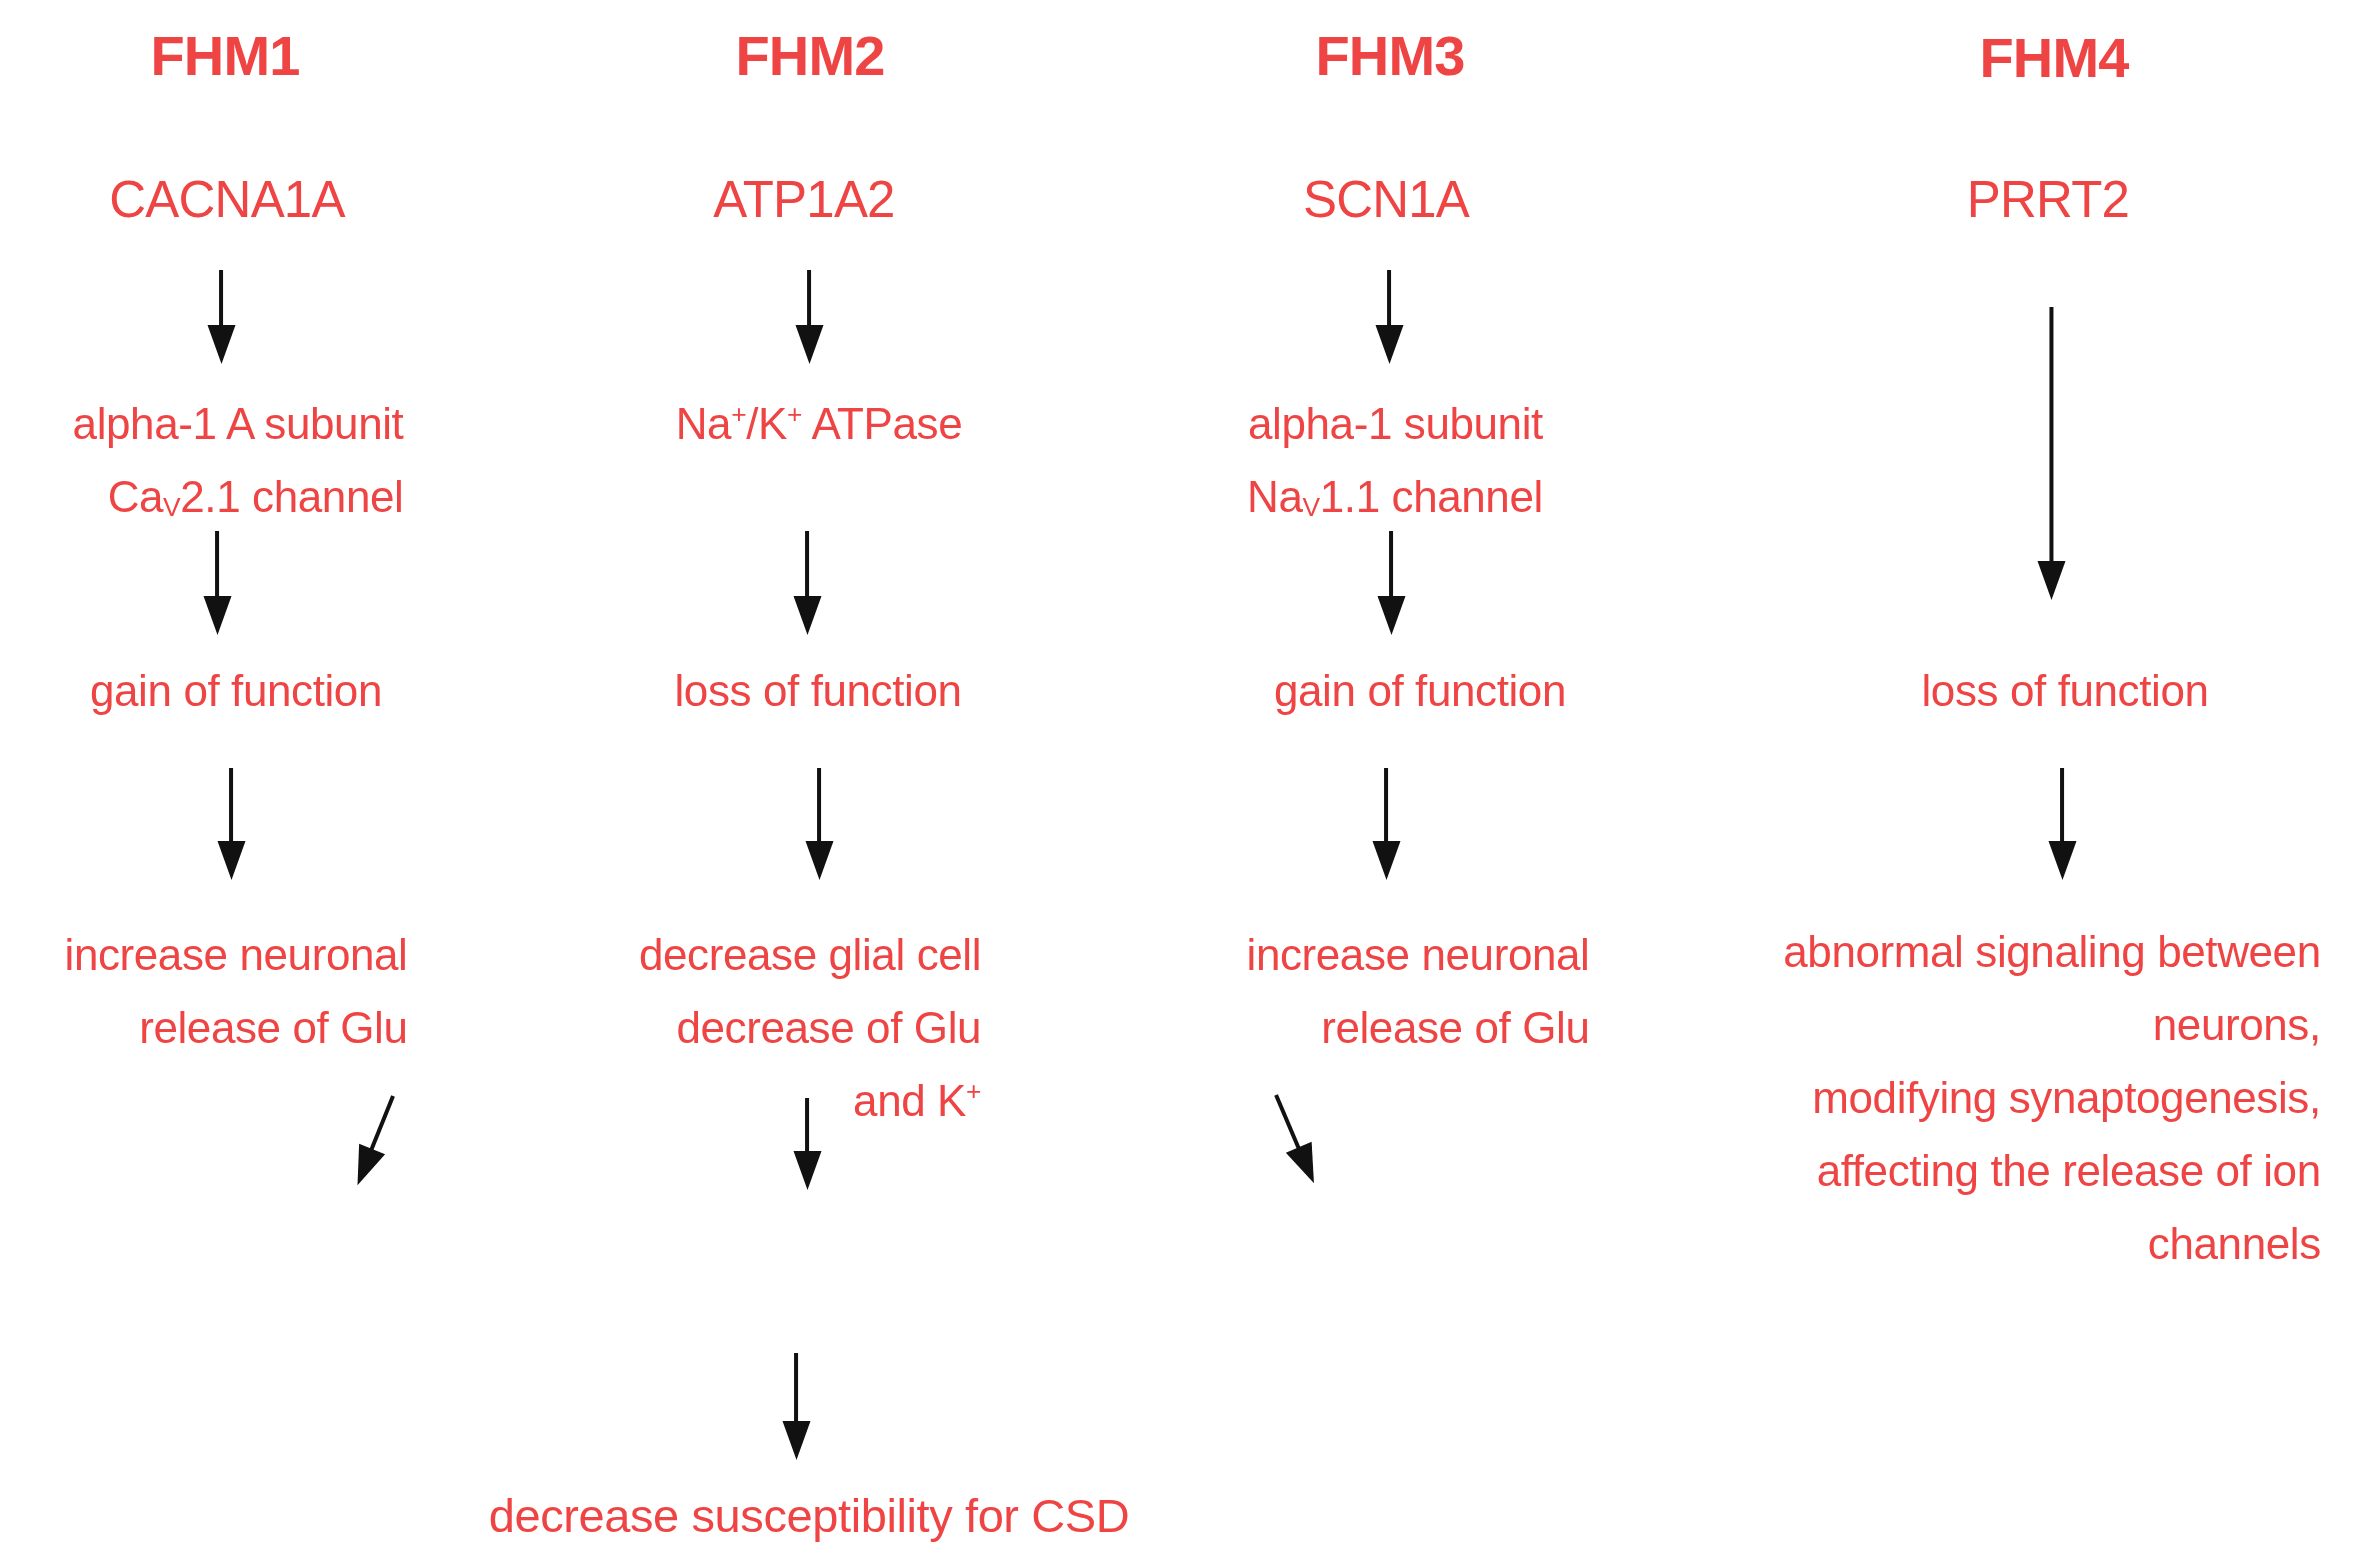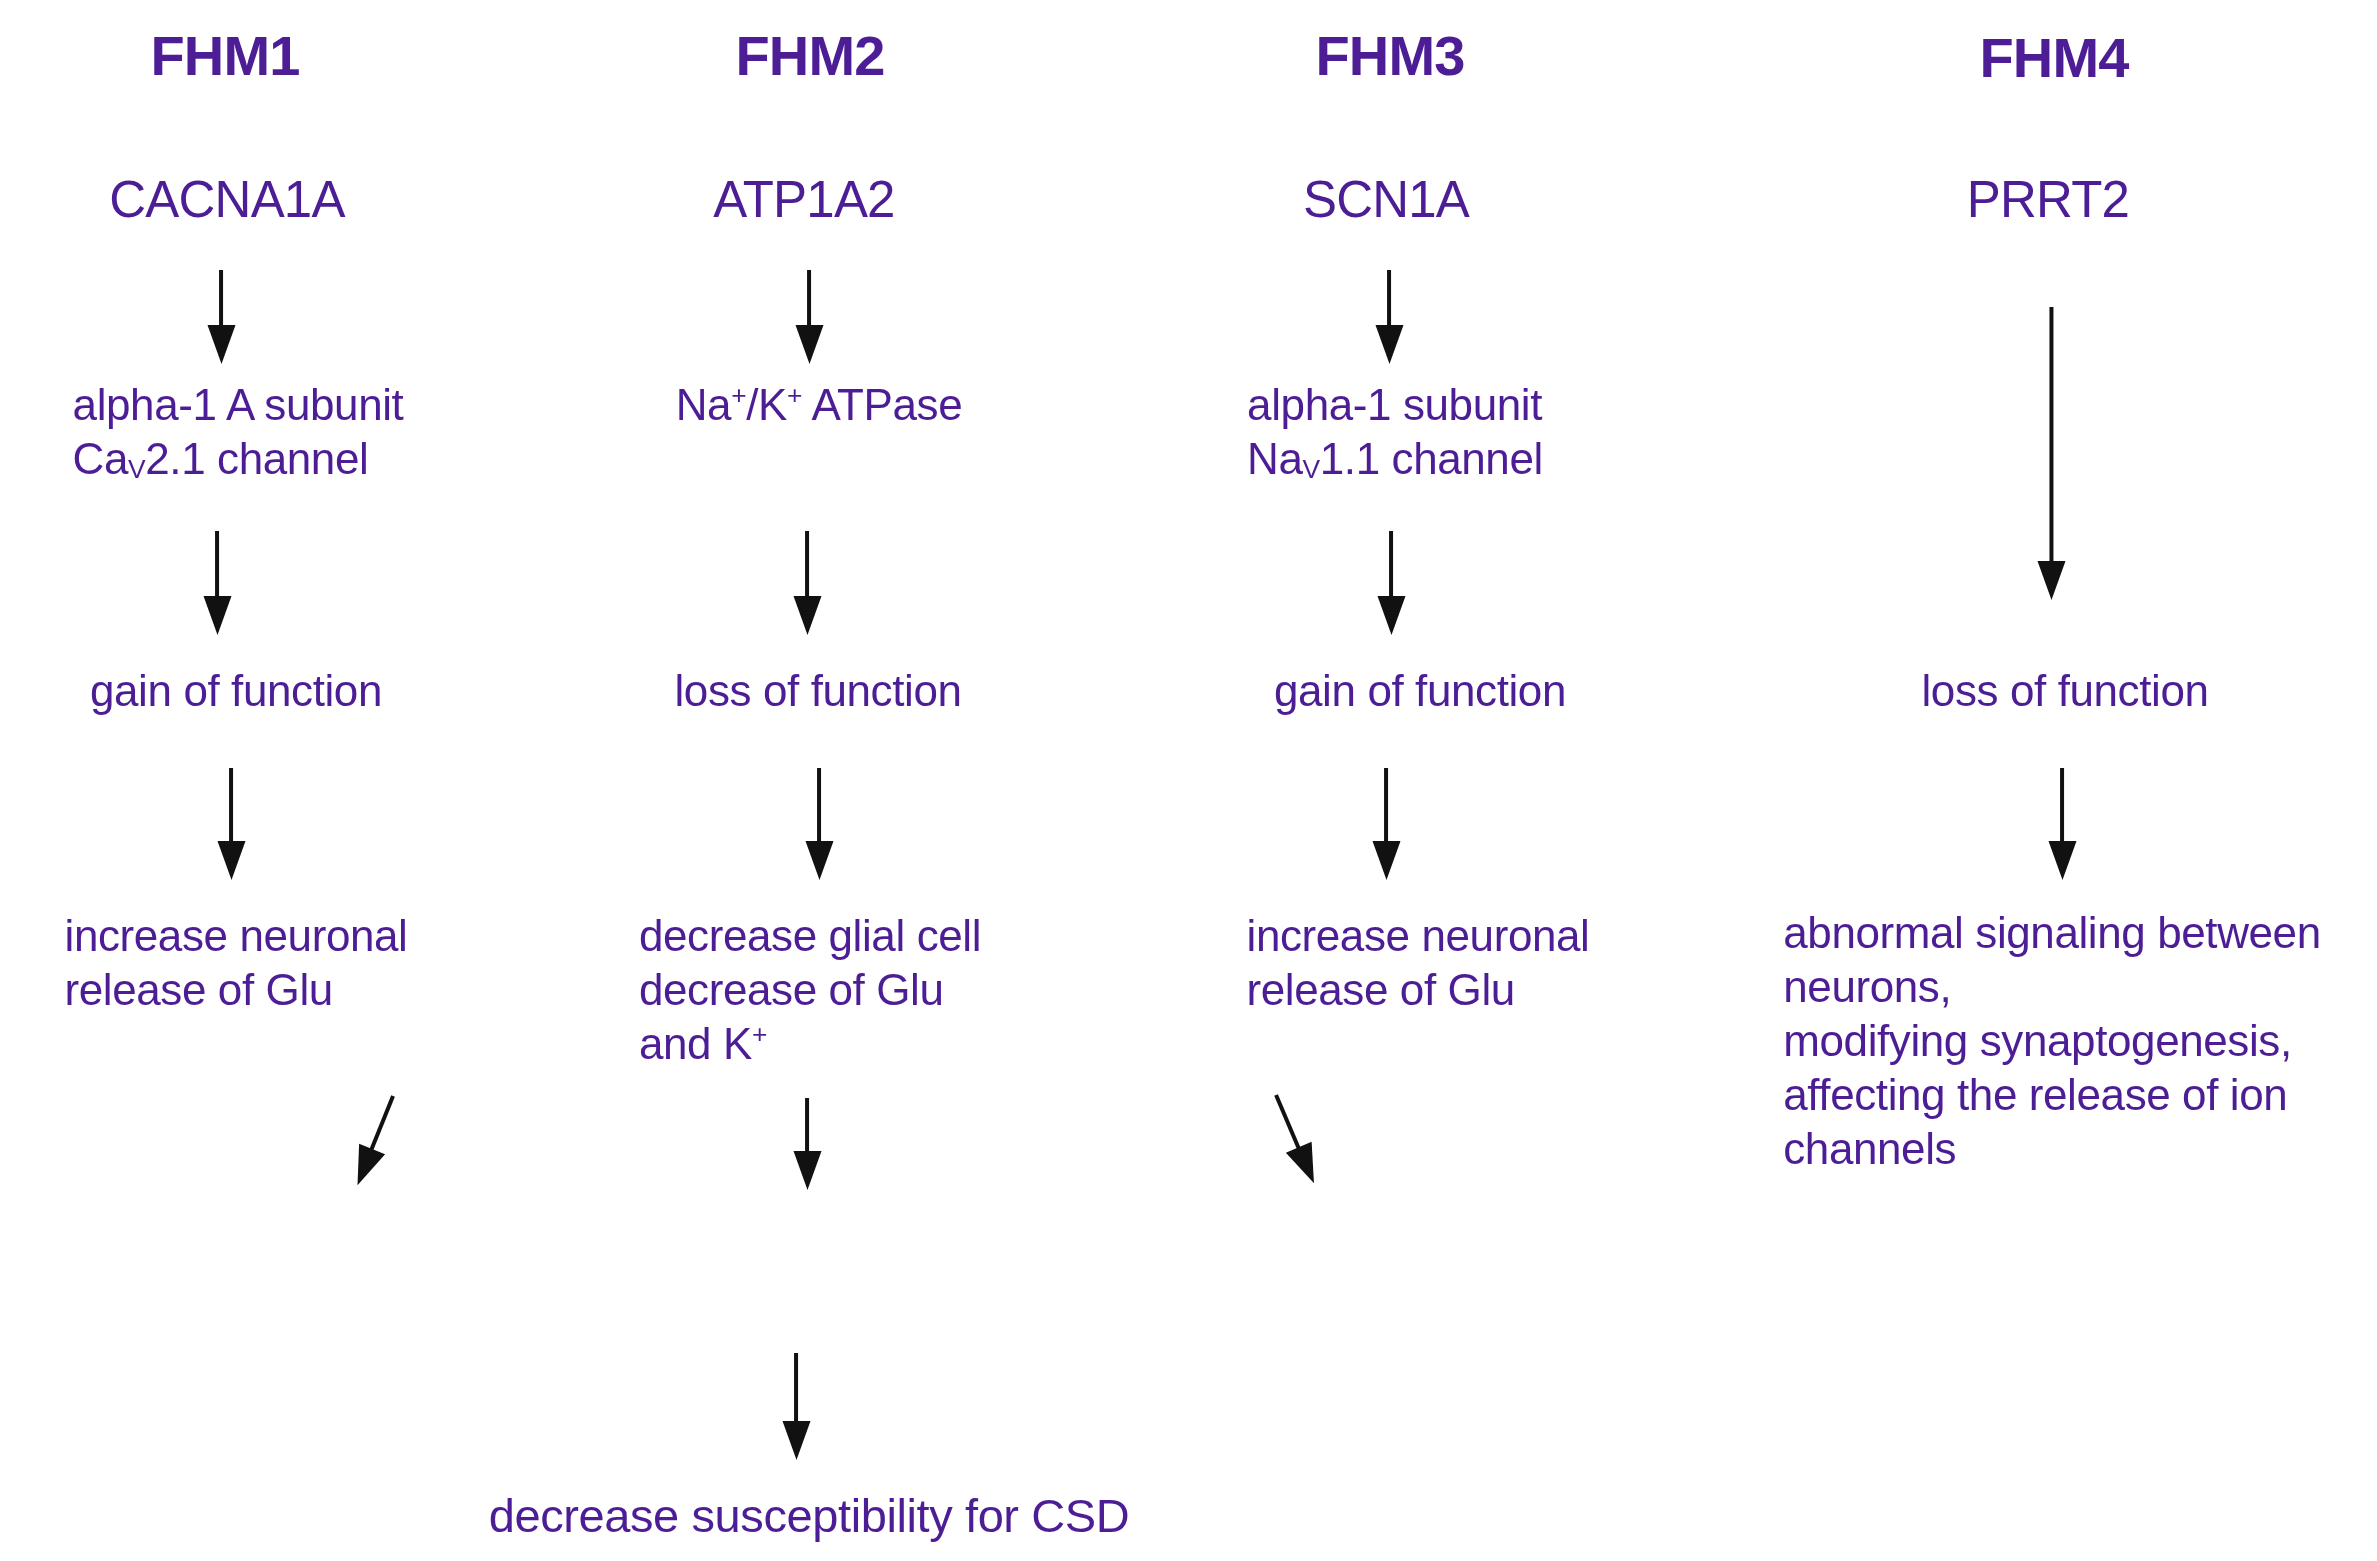--- a/index.html
+++ b/index.html
@@ -8,28 +8,28 @@
     width:2377px;
     height:1561px;
     background:#ffffff;
     font-family:"Liberation Sans", sans-serif;
     color:#111111;
     overflow:hidden;
   }
   .t{
     position:absolute;
     transform:translateX(-50%);
-    text-align:left;
+    text-align:right;
     white-space:nowrap;
-    color:#4c1d95;
+    color:#ef4444;
   }
   .header{font-size:56px;font-weight:700;letter-spacing:-0.8px;}
   .gene{font-size:51px;letter-spacing:-0.8px;}
   .body{font-size:44px;line-height:54px;letter-spacing:-0.4px;}
-  .body .line{white-space:nowrap;}
+  .body .line{white-space:nowrap;margin-top:19px;}
   sup{font-size:0.60em;line-height:0;vertical-align:super;}
   sub{font-size:0.60em;line-height:0;vertical-align:-0.15em;}
   .arrow{position:absolute;width:33px;}
   .arrow .shaft{
     position:absolute;top:0;left:50%;transform:translateX(-50%);
     width:4.9px;height:calc(100% - 34px);background:#111111;
   }
   .arrow .head{
     position:absolute;bottom:0;left:50%;transform:translateX(-50%);
     width:0;height:0;

